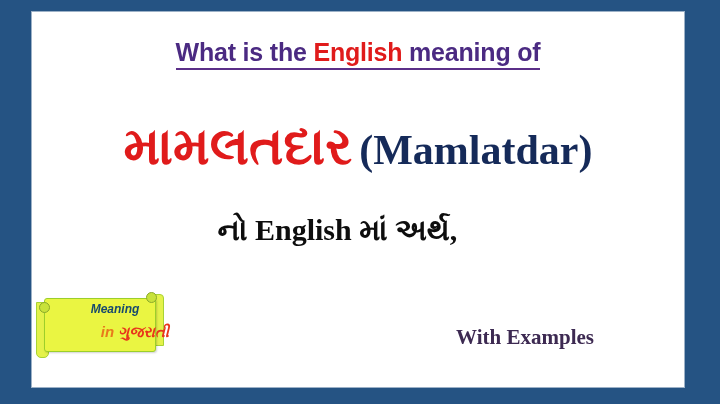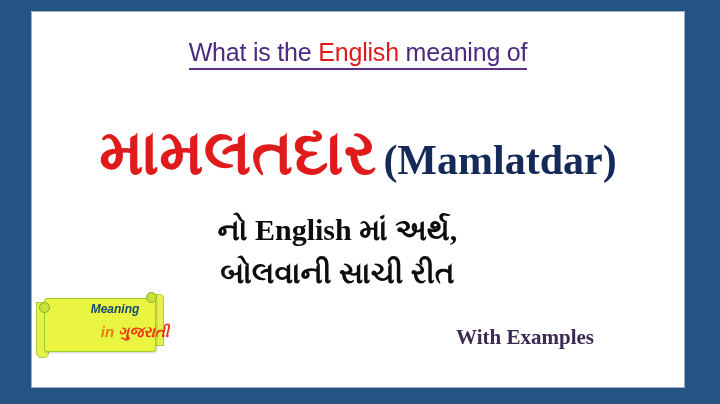--- a/index.html
+++ b/index.html
@@ -35,21 +35,21 @@
 
   
   .headline {
     position: absolute;
     left: 0;
     top: 26px;
     width: 652px;
     text-align: center;
     white-space: nowrap;
     font-family: "Liberation Sans", sans-serif;
-    font-weight: normal;
+    font-weight: bold;
     font-size: 25px;
     letter-spacing: -0.2px;
     color: #4c2a80;
     border-bottom: none;
   }
   .headline .hl-inner {
     display: inline-block;
     border-bottom: 2.5px solid #5b2f88;
     padding-bottom: 1px;
   }
@@ -62,21 +62,21 @@
     left: 0;
     top: 108px;
     width: 652px;
     text-align: center;
     white-space: nowrap;
     line-height: 1.05;
   }
   .word-guj {
     font-family: "Liberation Serif", "DejaVu Serif", serif;
     font-weight: bold;
-    font-size: 63px;
+    font-size: 52px;
     color: #e01b1b;
     vertical-align: baseline;
   }
   .word-eng {
     font-family: "Liberation Serif", "DejaVu Serif", serif;
     font-weight: bold;
     font-size: 42px;
     color: #152a59;
     vertical-align: baseline;
     margin-left: 7px;
@@ -193,21 +193,20 @@
   <div class="canvas">
 
     <div class="headline">
       <span class="hl-inner"><span class="hl-purple">What is the </span><span class="hl-red">English</span><span class="hl-purple"> meaning of</span></span></div>
 
     <div class="wordline">
       <span class="word-guj">મામલતદાર</span><span class="word-eng">(Mamlatdar)</span>
     </div>
 
     <div class="subline subline-1">નો English માં અર્થ,</div>
-    <div class="subline subline-2">બોલવાની સાચી રીત</div>
 
     <div class="with-examples">With Examples</div>
 
     <div class="badge">
       <div class="badge-curl-left"></div>
       <div class="badge-curl-right"></div>
       <div class="badge-sheet"></div>
       <div class="badge-pin pin-left"></div>
       <div class="badge-pin pin-right"></div>
       <div class="badge-line badge-line-1">Meaning</div>

